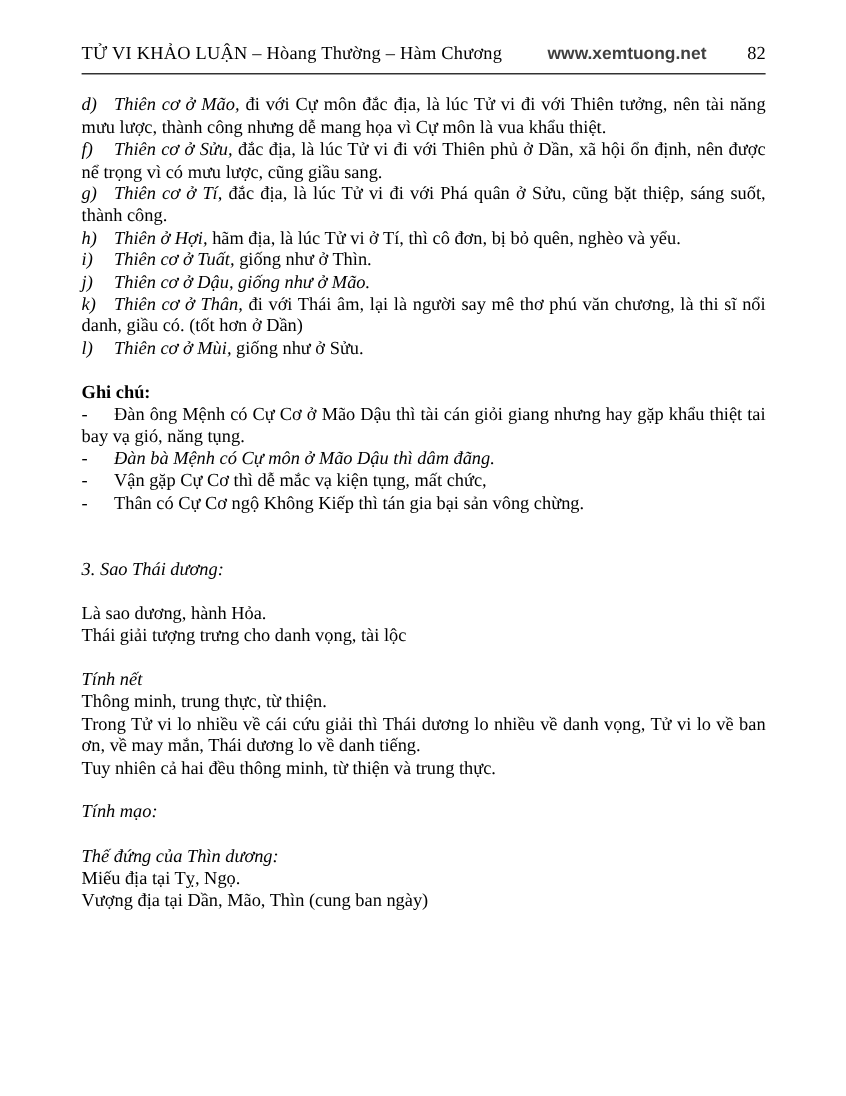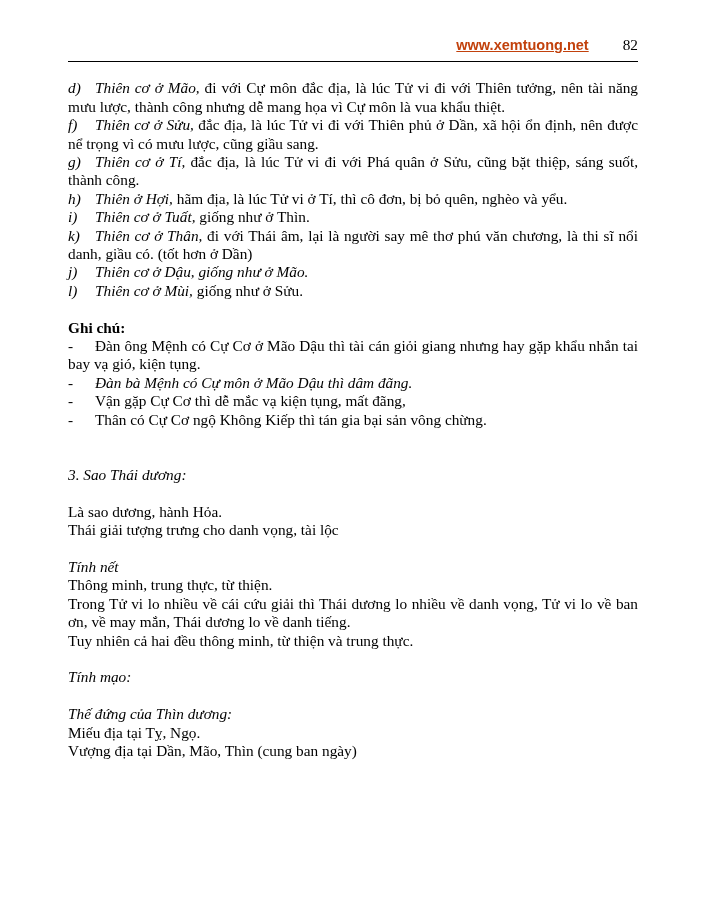--- a/index.html
+++ b/index.html
@@ -13,21 +13,21 @@
   }
   .page { padding:36px 67px 0 68px; }
 
   
   .header { display:flex; align-items:baseline; padding-bottom:7px; border-bottom:1.6px solid #000; }
   .header-title { white-space:nowrap; letter-spacing:.2px; }
   .header-link {
     margin-left:auto;
     font-family:"Liberation Sans", sans-serif;
     font-weight:bold; font-size:14.5px;
-    color:#c2410c; text-decoration:underline;
+    color:#404040; 
     cursor:pointer;
   }
   .header-page { margin-left:34px; }
 
   
   .doc-body { margin-top:17px; }
   p { text-align:justify; }
   .label { font-style:italic; display:inline-block; width:27px; }
   .lead  { font-style:italic; }
   .dash  { display:inline-block; width:27px; }
@@ -38,39 +38,40 @@
   .section-heading { font-style:italic; margin-top:36.8px; }
   .sub-heading { font-style:italic; margin-top:18.4px; }
   .block-gap { margin-top:18.4px; }
 </style>
 </head>
 <body>
 
 <div class="page">
 
   <div class="header">
+    <span class="header-title">TỬ VI KHẢO LUẬN – Hòang Thường – Hàm Chương</span>
     <a class="header-link">www.xemtuong.net</a>
     <span class="header-page">82</span>
   </div>
 
   <div class="doc-body">
 
     <p><span class="label">d)</span><span class="lead">Thiên cơ ở Mão,</span><span> đi với Cự môn đắc địa, là lúc Tử vi đi với Thiên tưởng, nên tài năng mưu lược, thành công nhưng dễ mang họa vì Cự môn là vua khẩu thiệt.</span></p>
     <p><span class="label">f)</span><span class="lead">Thiên cơ ở Sửu,</span><span> đắc địa, là lúc Tử vi đi với Thiên phủ ở Dần, xã hội ổn định, nên được nể trọng vì có mưu lược, cũng giầu sang.</span></p>
     <p><span class="label">g)</span><span class="lead">Thiên cơ ở Tí,</span><span> đắc địa, là lúc Tử vi đi với Phá quân ở Sửu, cũng bặt thiệp, sáng suốt, thành công.</span></p>
     <p><span class="label">h)</span><span class="lead">Thiên ở Hợi,</span><span> hãm địa, là lúc Tử vi ở Tí, thì cô đơn, bị bỏ quên, nghèo và yểu.</span></p>
     <p><span class="label">i)</span><span class="lead">Thiên cơ ở Tuất,</span><span> giống như ở Thìn.</span></p>
+    <p><span class="label">j)</span><span class="lead">Thiên cơ ở Dậu, giống như ở Mão.</span><span></span></p>
     <p><span class="label">k)</span><span class="lead">Thiên cơ ở Thân,</span><span> đi với Thái âm, lại là người say mê thơ phú văn chương, là thi sĩ nổi danh, giầu có. (tốt hơn ở Dần)</span></p>
-    <p><span class="label">j)</span><span class="lead">Thiên cơ ở Dậu, giống như ở Mão.</span><span></span></p>
     <p><span class="label">l)</span><span class="lead">Thiên cơ ở Mùi,</span><span> giống như ở Sửu.</span></p>
 
     <p class="notes-heading">Ghi chú:</p>
-    <p><span class="dash">-</span><span>Đàn ông Mệnh có Cự Cơ ở Mão Dậu thì tài cán giỏi giang nhưng hay gặp khẩu nhắn tai bay vạ gió, kiện tụng.</span></p>
+    <p><span class="dash">-</span><span>Đàn ông Mệnh có Cự Cơ ở Mão Dậu thì tài cán giỏi giang nhưng hay gặp khẩu thiệt tai bay vạ gió, năng tụng.</span></p>
     <p><span class="dash">-</span><span class="note-italic">Đàn bà Mệnh có Cự môn ở Mão Dậu thì dâm đãng.</span></p>
-    <p><span class="dash">-</span><span>Vận gặp Cự Cơ thì dễ mắc vạ kiện tụng, mất đãng,</span></p>
+    <p><span class="dash">-</span><span>Vận gặp Cự Cơ thì dễ mắc vạ kiện tụng, mất chức,</span></p>
     <p><span class="dash">-</span><span>Thân có Cự Cơ ngộ Không Kiếp thì tán gia bại sản vông chừng.</span></p>
 
     <p class="section-heading">3. Sao Thái dương:</p>
 
     <p class="block-gap">Là sao dương, hành Hỏa.</p>
     <p>Thái giải tượng trưng cho danh vọng, tài lộc</p>
 
     <p class="sub-heading">Tính nết</p>
     <p>Thông minh, trung thực, từ thiện.</p>
     <p>Trong Tử vi lo nhiều về cái cứu giải thì Thái dương lo nhiều về danh vọng, Tử vi lo về ban ơn, về may mắn, Thái dương lo về danh tiếng.</p>

